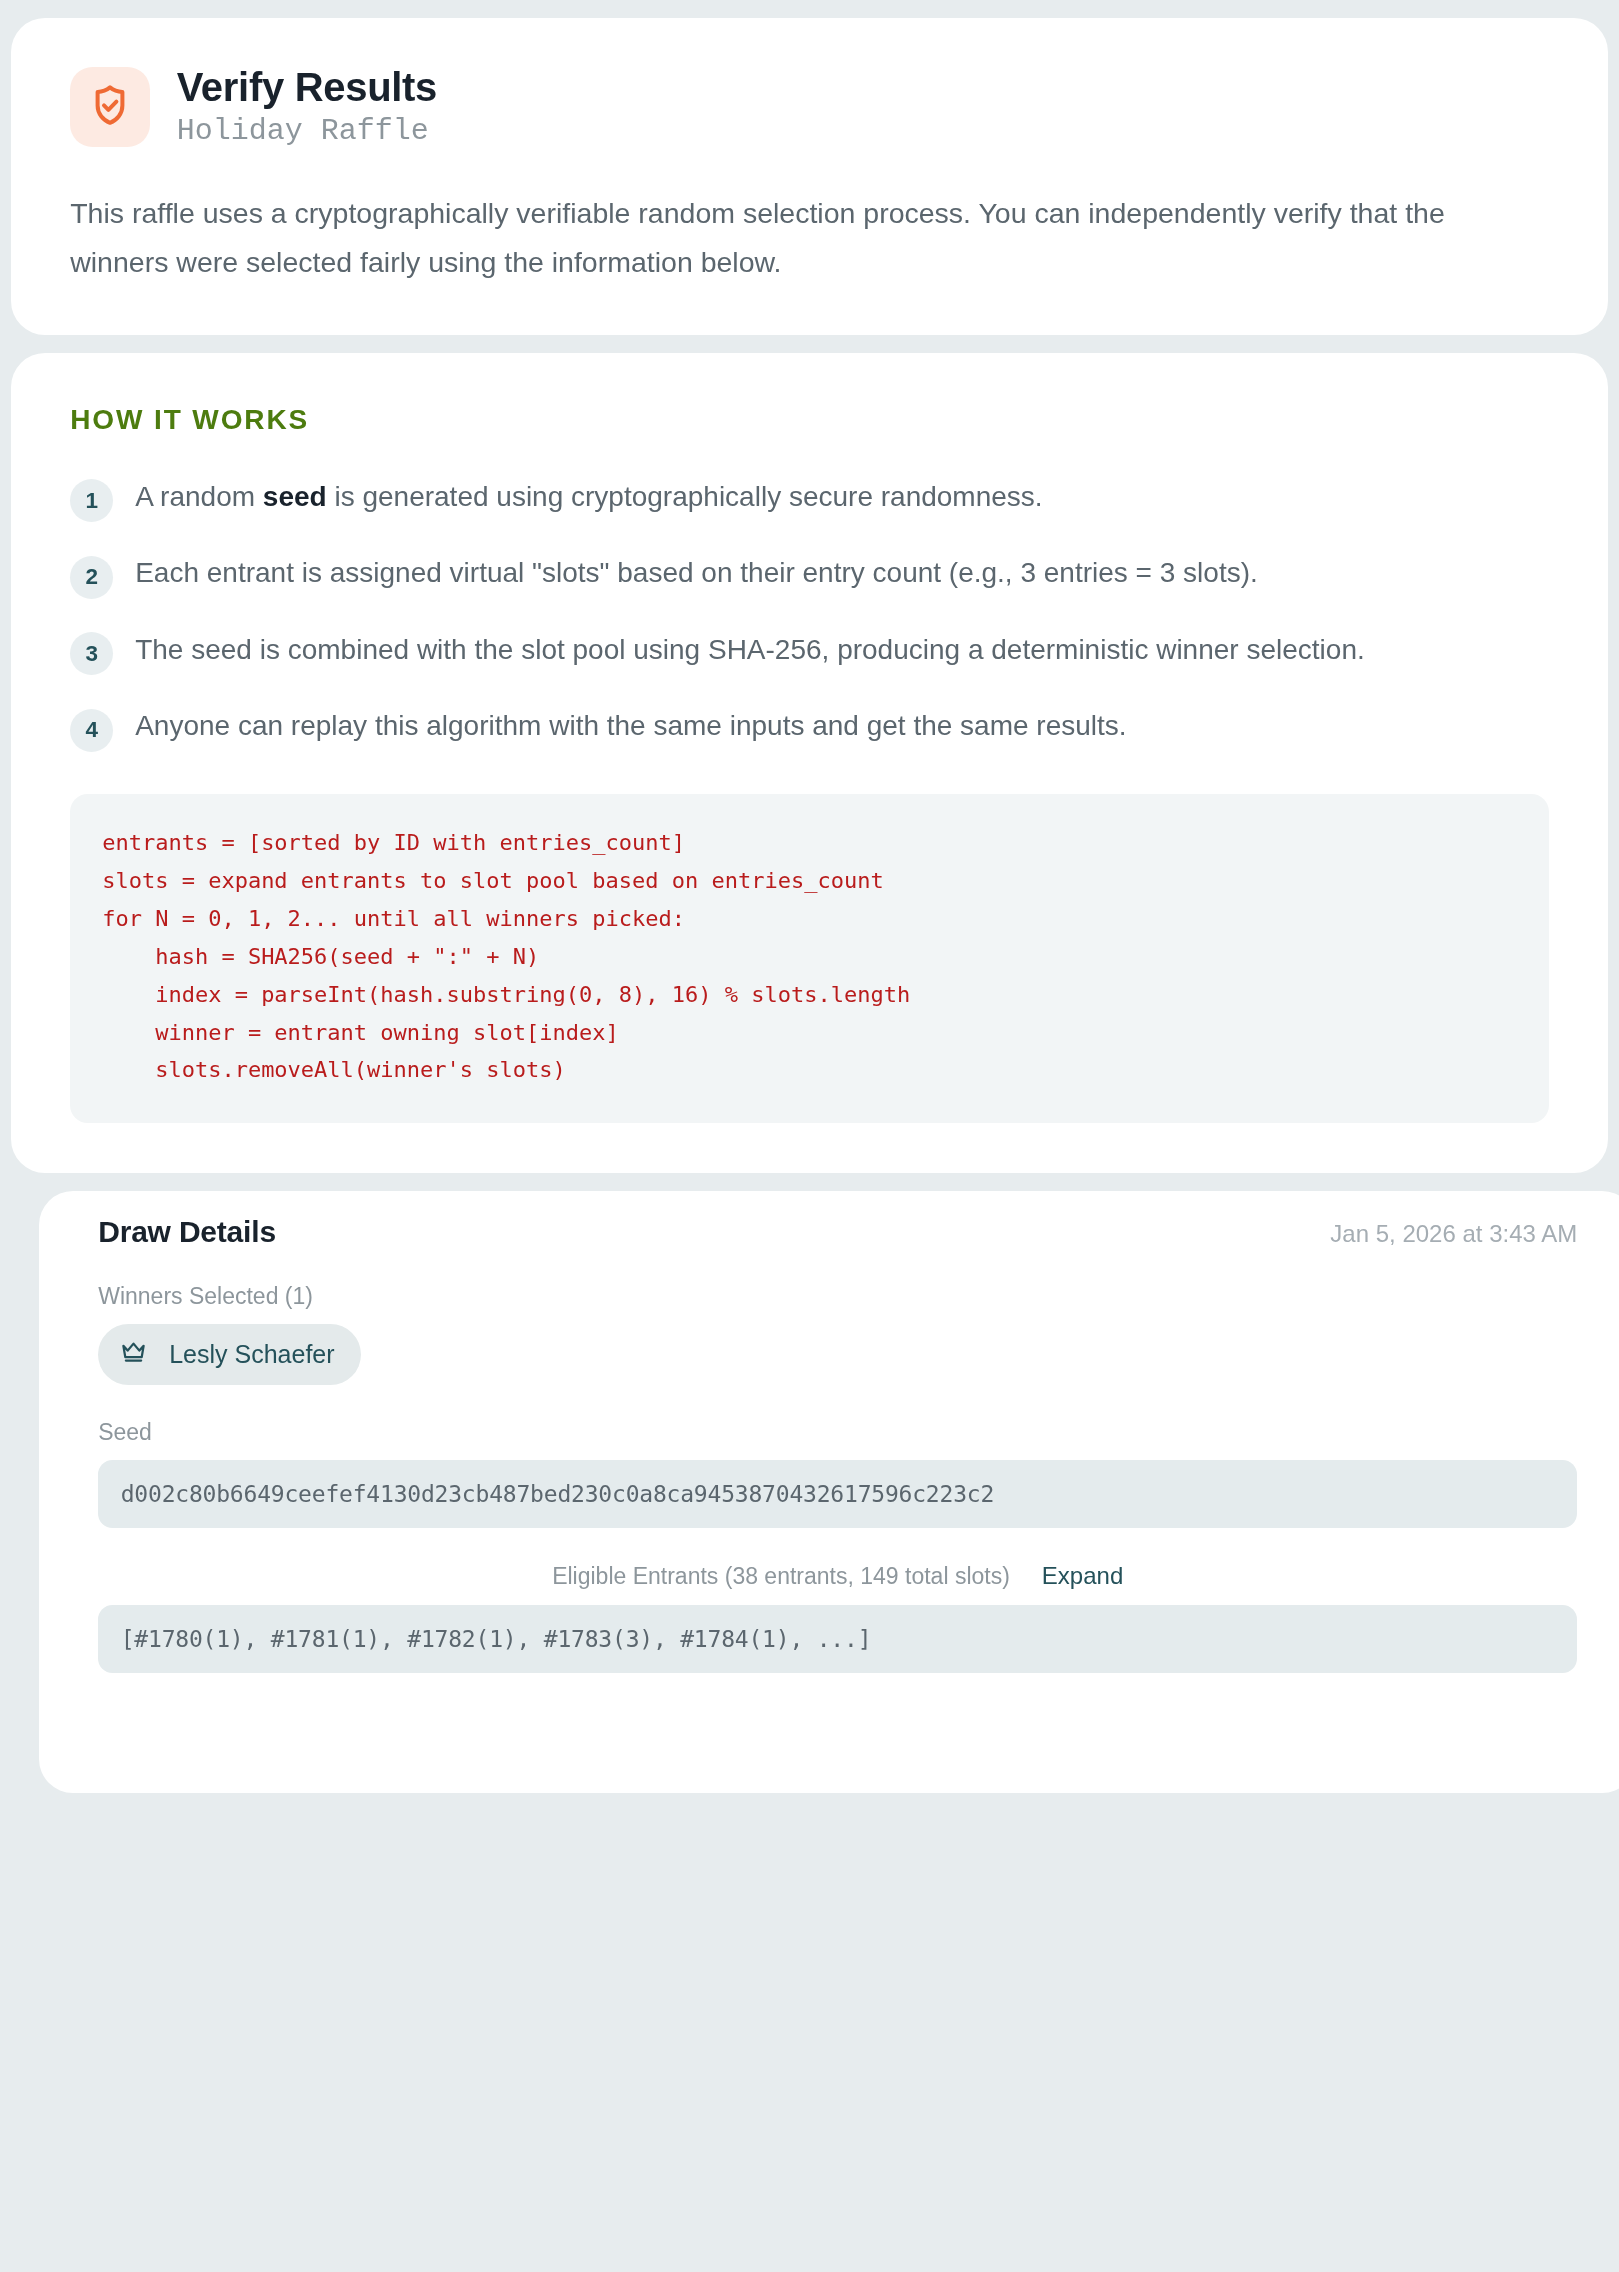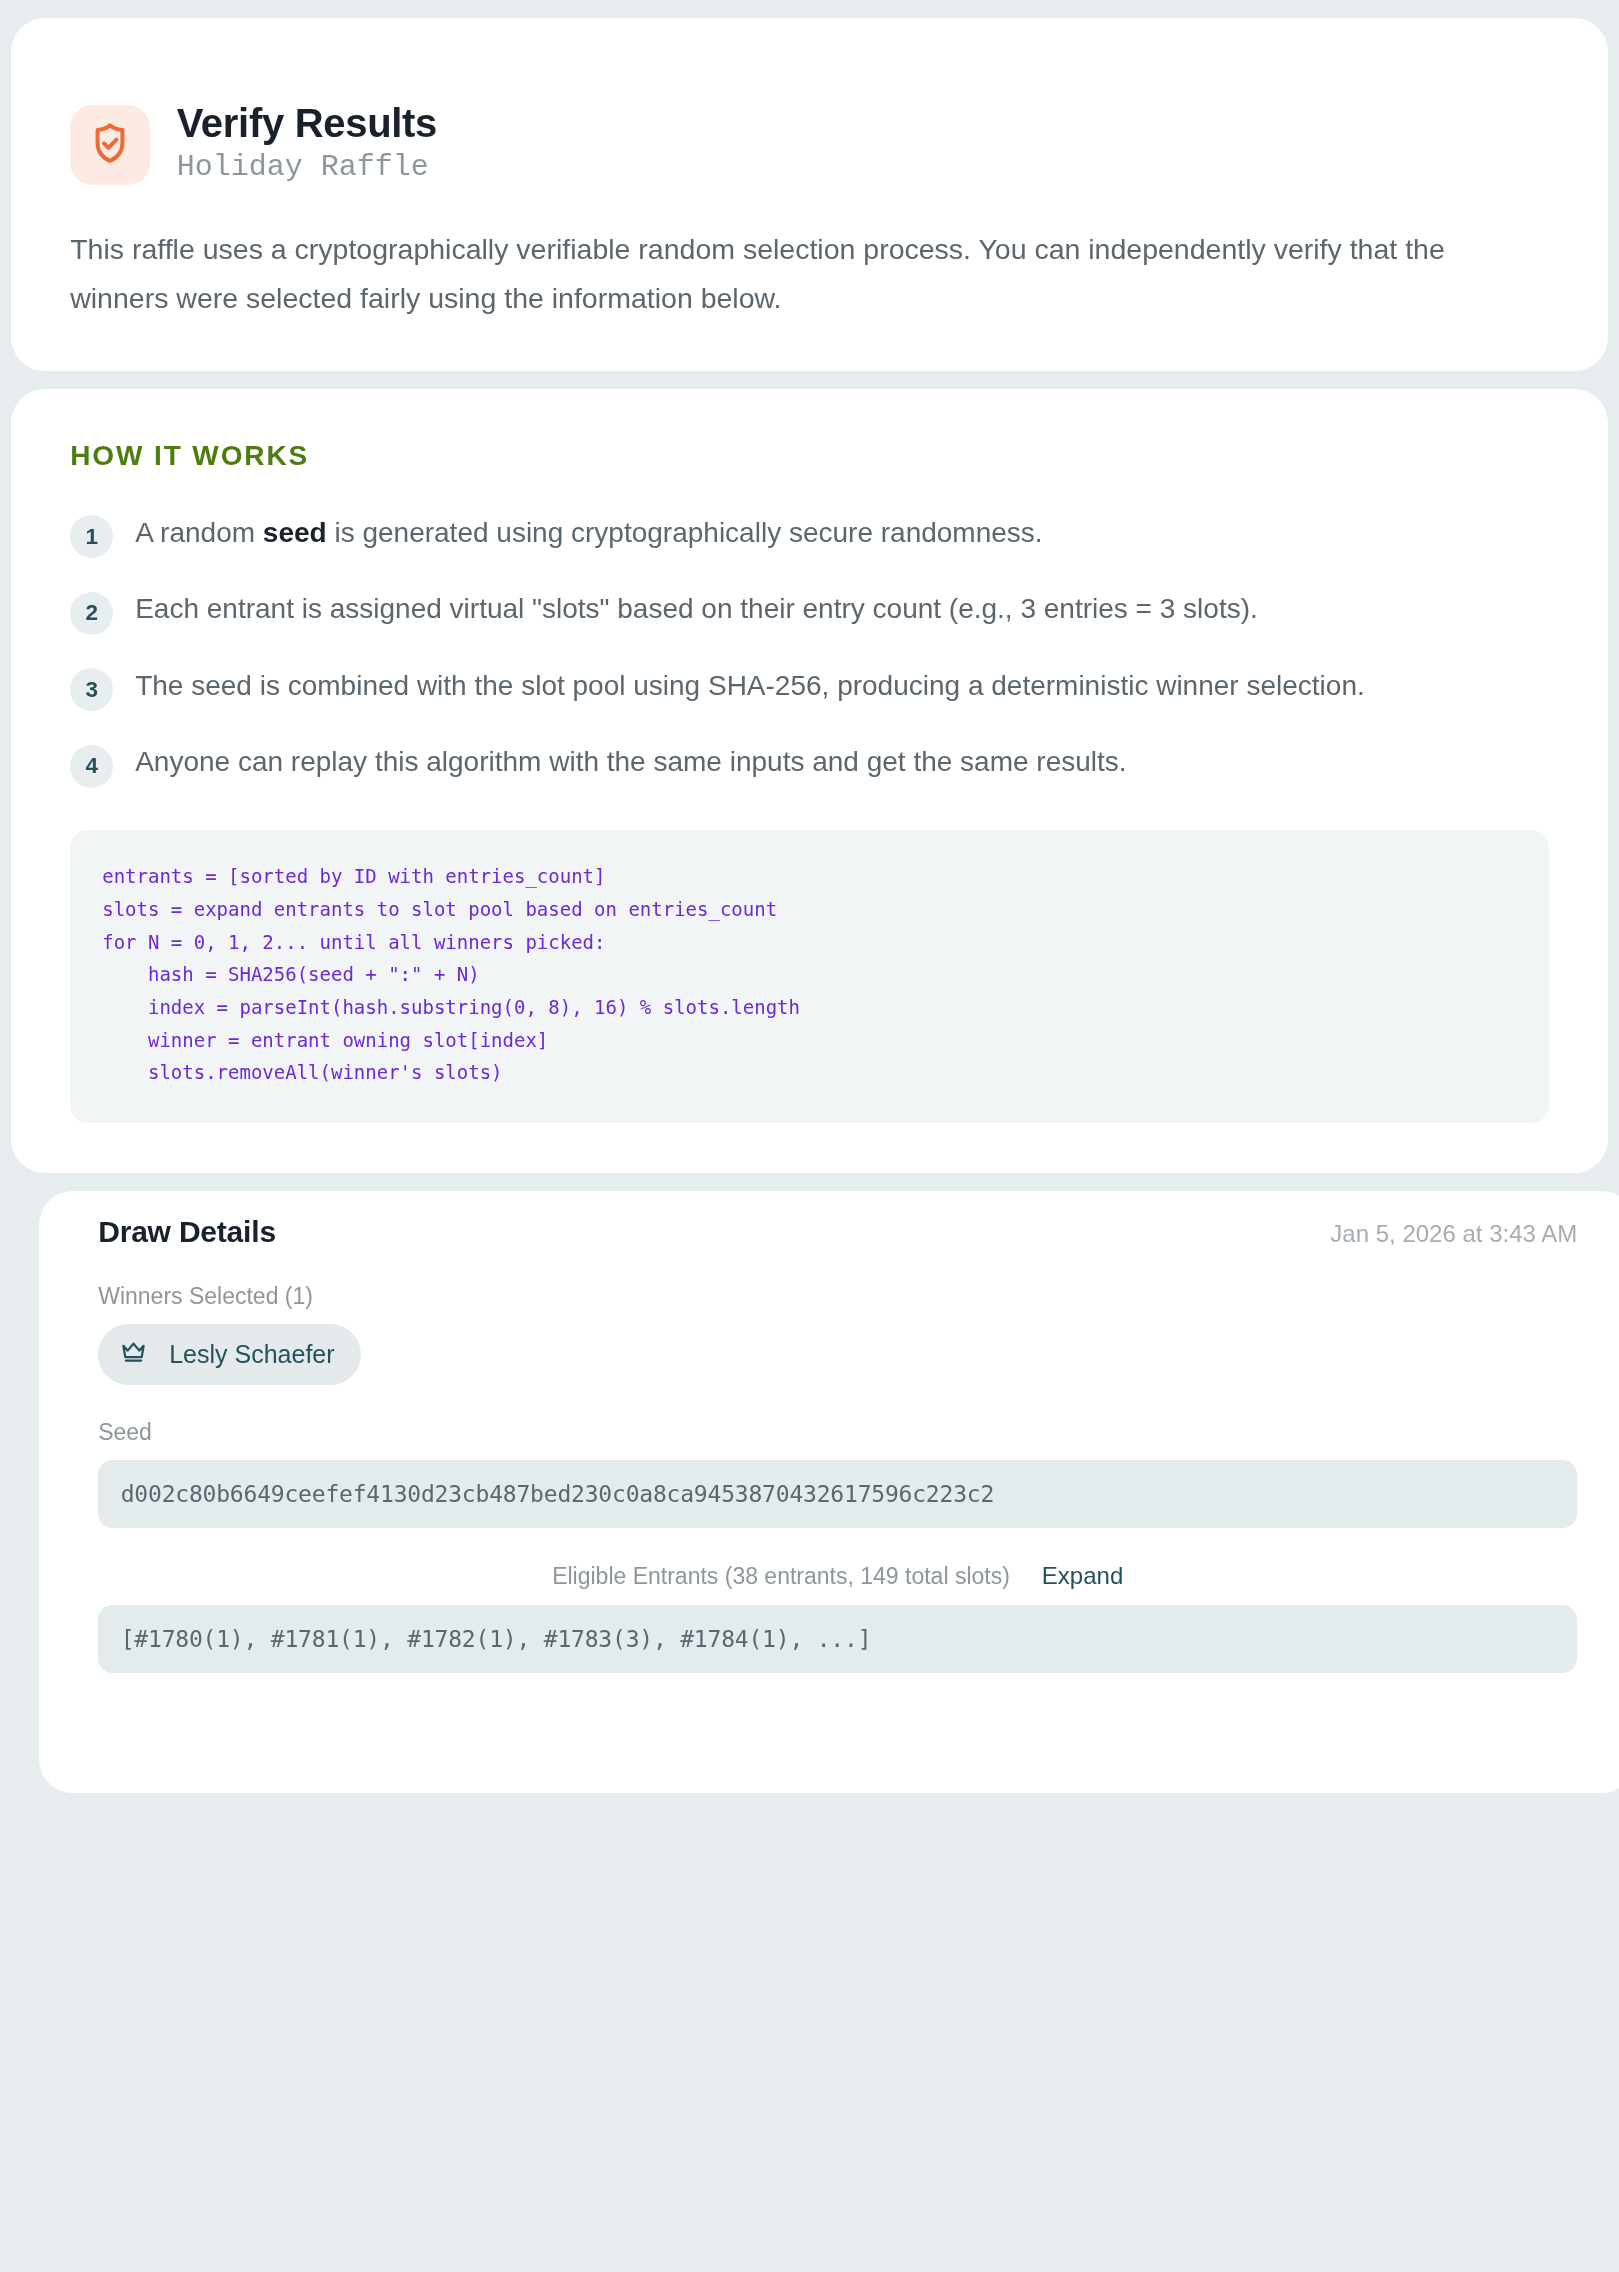--- a/index.html
+++ b/index.html
@@ -23,23 +23,22 @@
     border-radius: 34px;
     width: 1597px;
     margin: 0 auto 17.7px auto;
   }
 
   
   .card-header { padding: 47px 59px 48px 59px; }
 
   .header-row {
     display: flex;
-    align-items: flex-end;
+    align-items: center;
     gap: 26.5px;
-    margin-top: 36px;
   }
 
   .icon-tile {
     width: 80px;
     height: 80px;
     border-radius: 22.5px;
     background: #fdeae2;
     display: flex;
     align-items: center;
     justify-content: center;
@@ -113,23 +112,23 @@
     max-width: 1358px;
   }
   .step-text b { color: #19222c; font-weight: 700; }
 
   .code-block {
     margin-top: 42px;
     background: #f2f5f6;
     border-radius: 17.7px;
     padding: 30.5px 32px 34px 32px;
     font-family: "DejaVu Sans Mono", "Liberation Mono", monospace;
-    font-size: 19px;
+    font-size: 22px;
     line-height: 1.72;
-    color: #6d28d9;
+    color: #b91c1c;
     white-space: pre;
     overflow: hidden;
   }
 
   
   .card-details { padding: 24px 59px 120px 59px; margin-bottom: 0; margin-left: 28px; }
 
   .details-head {
     display: flex;
     align-items: baseline;

